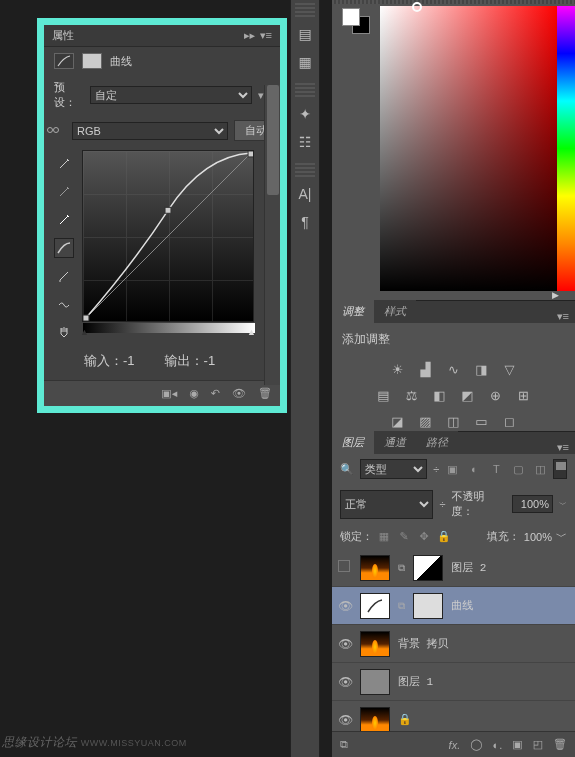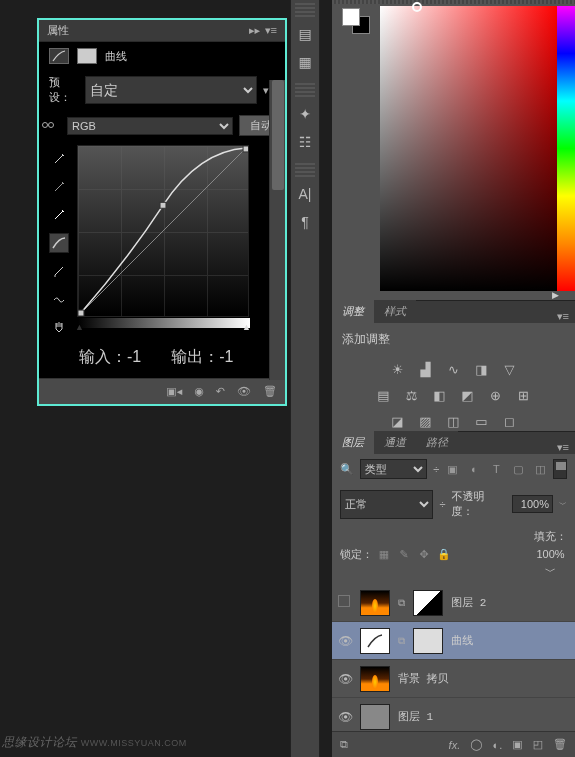--- a/index.html
+++ b/index.html
@@ -1,41 +1,41 @@
 <!DOCTYPE html>
 <html><head>
 <meta charset="utf-8">
 <style>
 * { margin: 0; padding: 0; box-sizing: border-box; font-family: "Microsoft YaHei", sans-serif; }
 body { background: #1e1e1e; width: 575px; height: 757px; overflow: hidden; color: #ccc; font-size: 11px; position: relative; }
 
 
-.properties-panel { position: absolute; left: 37px; top: 18px; width: 250px; background: #000000; border: 2px solid #5eead4; }
+.properties-panel { position: absolute; left: 37px; top: 18px; width: 250px; background: #404040; border: 7px solid #5eead4; }
 .panel-header { background: #3a3a3a; height: 22px; display: flex; align-items: center; padding: 0 8px; border-bottom: 1px solid #2a2a2a; }
 .panel-header .title { flex: 1; }
 .panel-header .icons { display: flex; gap: 5px; }
 .panel-header .icons span { color: #aaa; cursor: pointer; }
 .curves-title { display: flex; align-items: center; padding: 6px 10px; gap: 8px; }
 .curves-title .icon-box { width: 20px; height: 16px; background: #3a3a3a; border: 1px solid #666; display: flex; align-items: center; justify-content: center; }
 .preset-row { display: flex; align-items: center; padding: 5px 10px; gap: 6px; }
 .preset-row label { width: 30px; }
-.preset-row select { flex: 1; background: #3a3a3a; border: 1px solid #222; color: #ccc; font-size: 14px; height: 28px; }
+.preset-row select { flex: 1; background: #3a3a3a; border: 1px solid #222; color: #ccc; font-size: 11px; height: 18px; }
 .channel-row { display: flex; align-items: center; padding: 5px 2px; gap: 6px; }
 .channel-row .link-icon { width: 20px; }
 .channel-row select { flex: 1; background: #3a3a3a; border: 1px solid #222; color: #ccc; font-size: 11px; height: 18px; }
 .channel-row button { background: #5a5a5a; border: 1px solid #333; color: #ccc; font-size: 11px; padding: 2px 10px; cursor: pointer; }
 .curves-body { display: flex; padding: 4px 10px; gap: 6px; }
 .curves-tools { display: flex; flex-direction: column; gap: 8px; width: 22px; padding-top: 4px; }
 .curves-tools .tool { width: 20px; height: 20px; display: flex; align-items: center; justify-content: center; color: #bbb; cursor: pointer; }
 .curves-tools .tool.active { background: #444; border: 1px solid #222; }
 .curves-graph { width: 172px; height: 172px; border: 1px solid #222; position: relative; background: linear-gradient(to top, #000 0%, #555 100%); }
 .curves-graph::before { content: ''; position: absolute; inset: 0; background-image: linear-gradient(#666 1px, transparent 1px), linear-gradient(90deg, #666 1px, transparent 1px); background-size: 43px 43px; opacity: 0.3; }
 .curve-line { position: absolute; inset: 0; }
 .io-row { display: flex; padding: 6px 10px 10px 40px; gap: 30px; }
-.io-row span { font-size: 16px; }
+.io-row span { font-size: 13px; }
 .bottom-bar { background: #4a4a4a; height: 26px; display: flex; align-items: center; justify-content: flex-end; padding: 0 8px; gap: 12px; border-top: 1px solid #333; }
 .bottom-bar span { color: #aaa; cursor: pointer; }
 
 
 .dock-strip { position: absolute; left: 290px; top: 0; width: 30px; height: 757px; background: #444; border-left: 1px solid #222; border-right: 1px solid #222; }
 .dock-strip .grabber { height: 14px; background: repeating-linear-gradient(#555, #555 2px, #444 2px, #444 4px); margin: 3px 4px; }
 .dock-strip .dock-icon { width: 22px; height: 22px; margin: 6px auto; color: #bbb; display: flex; align-items: center; justify-content: center; cursor: pointer; font-size: 14px; }
 
 
 .color-panel { position: absolute; left: 332px; top: 0; width: 243px; height: 300px; background: #525252; }
@@ -69,21 +69,21 @@
 .filter-toggle { margin-left: auto; width: 14px; height: 20px; background: #333; border: 1px solid #222; position: relative; }
 .filter-toggle::after { content: ''; position: absolute; top: 2px; left: 2px; width: 10px; height: 8px; background: #888; }
 .blend-row { display: flex; align-items: center; padding: 5px 8px; gap: 6px; }
 .blend-row select { background: #3a3a3a; border: 1px solid #222; color: #ccc; font-size: 11px; height: 29px; width: 95px; }
 .blend-row .label { margin-left: auto; font-size: 11px; }
 .blend-row .pct { background: #3a3a3a; border: 1px solid #222; color: #ccc; font-size: 11px; height: 18px; width: 42px; display: flex; align-items: center; justify-content: flex-end; padding-right: 3px; }
 .blend-row .chev { color: #aaa; font-size: 8px; }
 .lock-row { display: flex; align-items: center; padding: 5px 8px; gap: 4px; font-size: 11px; }
 .lock-row .lock-icons { display: flex; gap: 6px; }
 .lock-row .lock-icons span { color: #888; width: 14px; text-align: center; }
-.lock-row .fill-area { margin-left: auto; display: flex; align-items: center; gap: 4px; flex-direction: column; }
+.lock-row .fill-area { margin-left: auto; display: flex; align-items: center; gap: 4px; }
 .layer-list { max-height: 182px; overflow-y: auto; }
 .layer-item { display: flex; align-items: center; height: 38px; border-bottom: 1px solid #444; padding: 0 6px; gap: 8px; }
 .layer-item.selected { background: #7a8aaa; }
 .layer-item.selected .thumb-adj { background: #fff; }
 .vis-eye { width: 14px; color: #bbb; cursor: pointer; font-size: 12px; }
 .thumb { width: 30px; height: 26px; border: 1px solid #222; background: #333; flex-shrink: 0; position: relative; overflow: hidden; }
 .thumb-fire { background: linear-gradient(to top, #ff8800 30%, #552200 50%, #000 100%); }
 .thumb-fire::after { content: ''; position: absolute; left: 40%; bottom: 2px; width: 6px; height: 14px; background: radial-gradient(#ffcc00, #ff6600); border-radius: 50%; }
 .thumb-mask { background: linear-gradient(135deg, #fff 50%, #000 50%); }
 .thumb-adj { width: 30px; height: 26px; border: 1px solid #222; background: #ddd; display: flex; align-items: center; justify-content: center; color: #333; font-size: 14px; flex-shrink: 0; }

